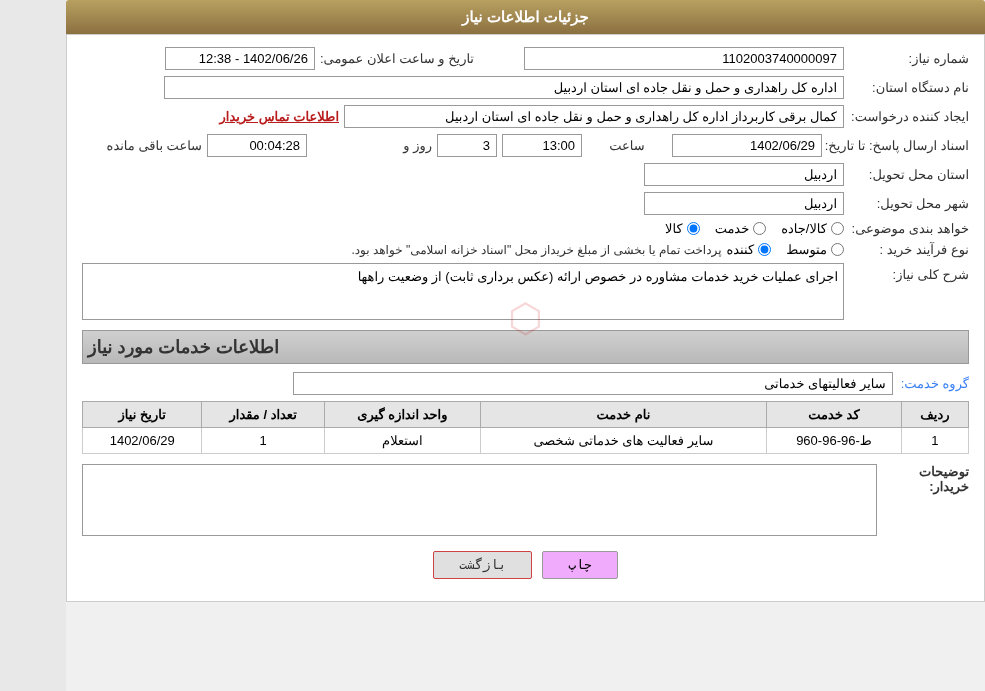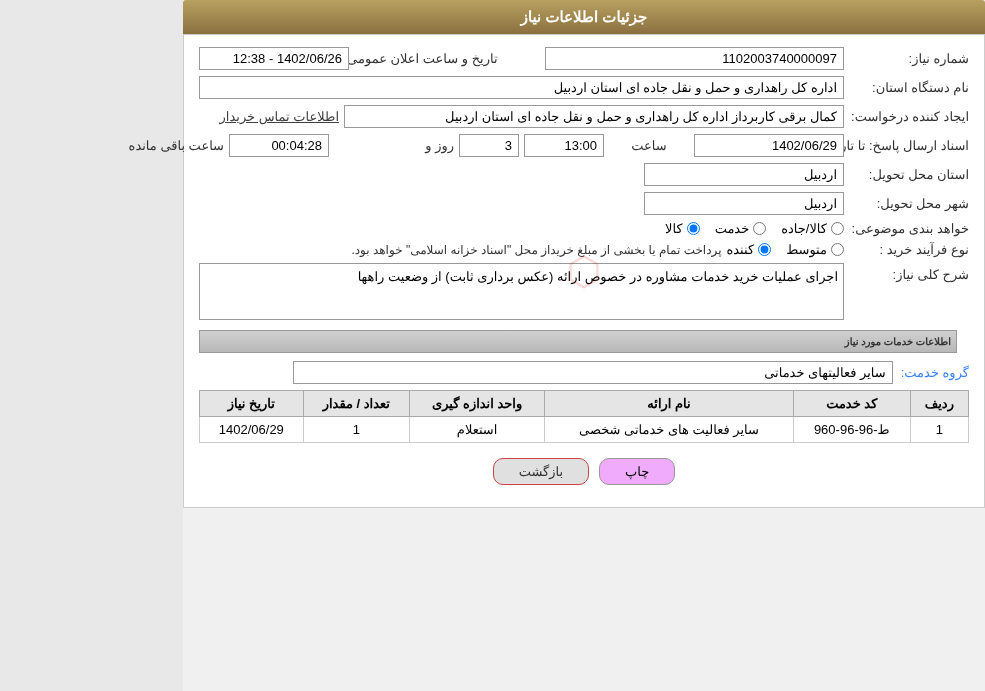--- a/index.html
+++ b/index.html
@@ -3,21 +3,21 @@
   <meta charset="utf-8">
   <style>
     * { box-sizing: border-box; margin: 0; padding: 0; }
     body {
       font-family: Tahoma, Arial, sans-serif;
       font-size: 13px;
       background: #e8e8e8;
       direction: rtl;
     }
     .page-container {
-      width: 802px;
+      width: 919px;
       min-height: 691px;
       background: #f0f0f0;
     }
     .header-bar {
       background: linear-gradient(to bottom, #b8a060, #8b7040);
       color: white;
       text-align: center;
       padding: 8px 15px;
       font-size: 15px;
       font-weight: bold;
@@ -25,25 +25,25 @@
       margin-bottom: 0;
     }
     .main-content {
       background: #fff;
       border: 1px solid #ccc;
       padding: 12px 15px;
     }
     .section-title {
       background: linear-gradient(to bottom, #d0d0d0, #b8b8b8);
       border: 1px solid #999;
-      text-align: right;
+      text-align: left;
       padding: 5px;
       font-weight: bold;
-      font-size: 10px;
-      margin: 10px 12px 8px 0;
+      font-size: 18px;
+      margin: 10px 0 8px 0;
       color: #333;
     }
     .form-row {
       display: flex;
       align-items: center;
       margin-bottom: 6px;
       gap: 5px;
     }
     .label {
       color: #333;
@@ -63,24 +63,25 @@
       font-family: Tahoma, Arial, sans-serif;
       direction: rtl;
     }
     .input-wide { width: 320px; }
     .input-medium { width: 200px; }
     .input-date { width: 150px; }
     .input-time { width: 80px; }
     .input-counter { width: 60px; }
     .input-remaining { width: 100px; }
     .link-blue {
-      color: #404040;
+      color: #b91c1c;
       text-decoration: underline;
       cursor: pointer;
       font-size: 13px;
+      font-weight: bold;
     }
     .radio-group {
       display: flex;
       gap: 15px;
       align-items: center;
     }
     .radio-item {
       display: flex;
       align-items: center;
       gap: 4px;
@@ -125,25 +126,25 @@
     }
     .buttons-row {
       display: flex;
       justify-content: center;
       gap: 10px;
       margin-top: 15px;
       margin-bottom: 10px;
     }
     .btn {
       padding: 5px 25px;
-      font-family: Liberation Sans, sans-serif;
+      font-family: Liberation Mono, monospace;
       font-size: 13px;
       cursor: pointer;
       border: 1px solid #999;
-      border-radius: 10px;
+      border-radius: 2px;
     }
     .btn-print {
       background: #f0abfc;
     }
     .btn-back {
       background: #e0e0e0;
       border-color: #cc4444;
       color: #333;
     }
     .watermark-area {
@@ -274,38 +275,44 @@
       <span class="group-label">گروه خدمت:</span>
       <input class="input-field" style="width: 600px;" type="text" readonly="" value="سایر فعالیتهای خدماتی">
     </div>
 
     <div class="table-section">
       <table class="data-table">
         <thead>
           <tr>
             <th>ردیف</th>
             <th>کد خدمت</th>
-            <th>نام ارائه</th>
+            <th>نام خدمت</th>
             <th>واحد اندازه گیری</th>
             <th>تعداد / مقدار</th>
             <th>تاریخ نیاز</th>
           </tr>
         </thead>
         <tbody id="services-tbody">
         <tr>
       <td>1</td>
       <td>ط-96-96-960</td>
       <td>سایر فعالیت های خدماتی شخصی</td>
       <td>استعلام</td>
       <td>1</td>
       <td>1402/06/29</td>
     </tr>
           </tbody>
       </table>
     </div>
 
+    <div class="description-section">
+      <div style="display:flex; align-items:flex-start; gap:8px; margin-top:10px;">
+        <span class="description-label">توضیحات خریدار:</span>
+        <textarea class="textarea-field" rows="4" style=""></textarea>
+      </div>
+    </div>
 
     <div class="buttons-row">
       <button class="btn btn-print">چاپ</button>
       <button class="btn btn-back">بازگشت</button>
     </div>
   </div>
 </div>
 
 </body></html>

